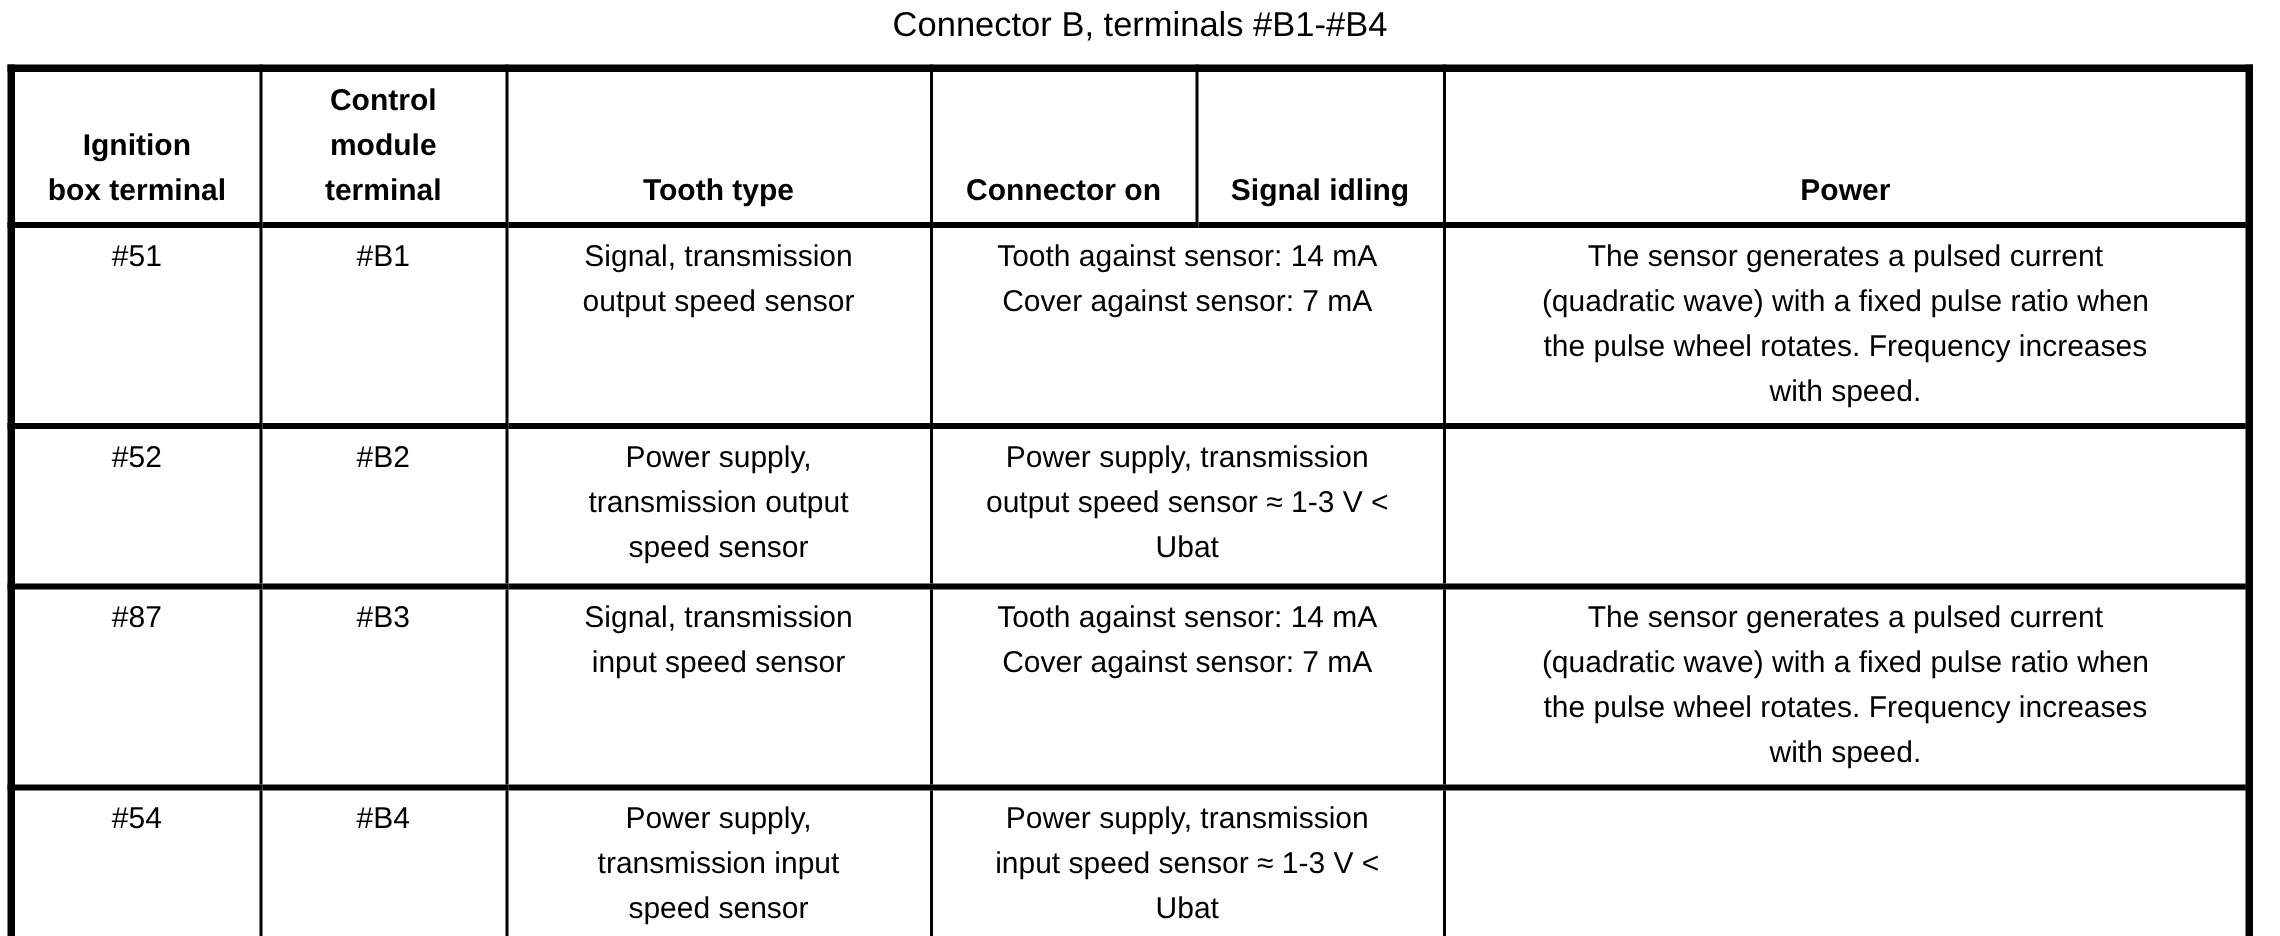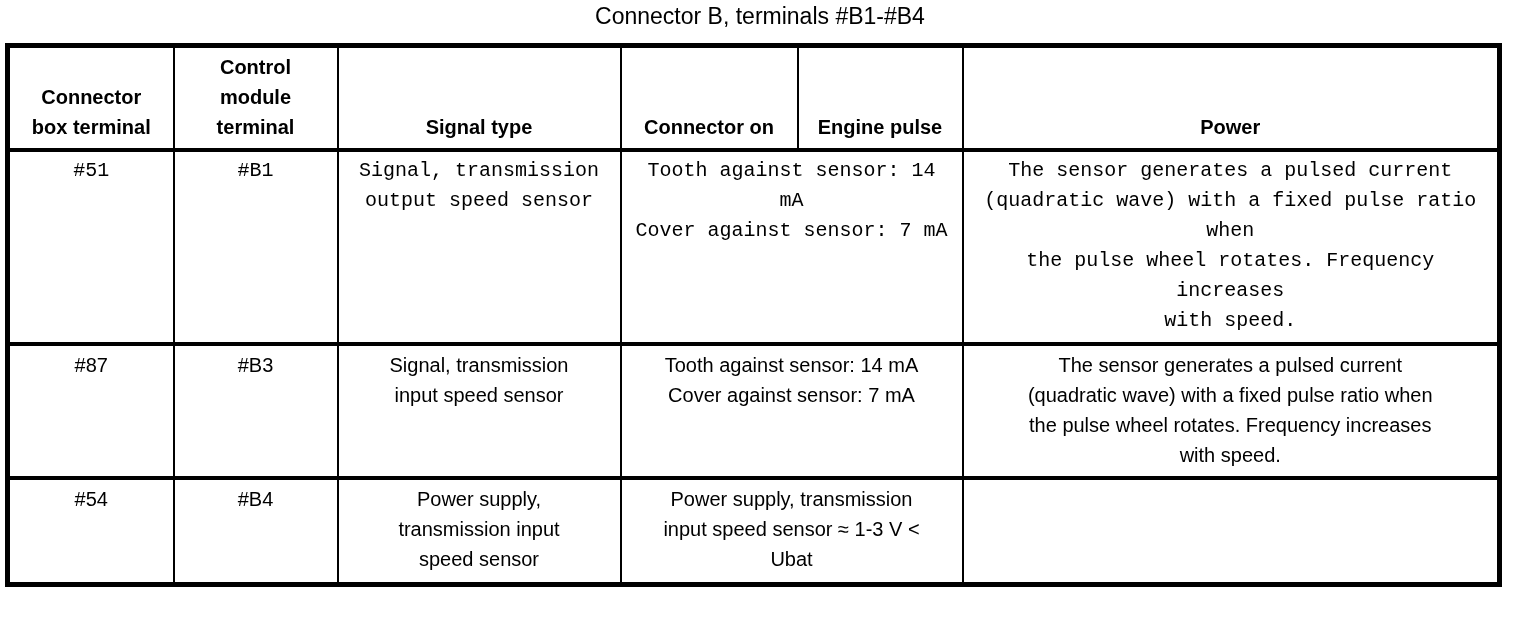--- a/index.html
+++ b/index.html
@@ -51,21 +51,21 @@
     font-weight: bold;
     vertical-align: bottom;
     border-bottom-width: 4px;
   }
   .data-table tbody td {
     font-weight: normal;
     vertical-align: top;
     border-top-width: 4px;
   }
   .data-table thead tr      { height: 103px; }
-  .data-table tbody tr.r0   { height: 133px; font-family: Liberation Mono, monospace; }
+  .data-table tbody tr.r0   { height: 133px; }
   .data-table tbody tr.r1   { height: 107px; }
   .data-table tbody tr.r2   { height: 125px; }
   .data-table tbody tr.r3   { height: 106px; }
 </style>
 </head>
 <body>
 
 <div class="page">
 
   <div class="title">Connector B, terminals #B1-#B4</div>
@@ -74,43 +74,54 @@
     <colgroup>
       <col style="width:166px">
       <col style="width:164px">
       <col style="width:283px">
       <col style="width:177px">
       <col style="width:165px">
       <col style="width:537px">
     </colgroup>
     <thead>
       <tr>
-        <th>Connector
+        <th>Ignition
 box terminal</th>
         <th>Control
 module
 terminal</th>
-        <th>Signal type</th>
+        <th>Tooth type</th>
         <th>Connector on</th>
-        <th>Engine pulse</th>
+        <th>Signal idling</th>
         <th>Power</th>
       </tr>
     </thead>
     <tbody>
       <tr class="r0">
         <td>#51</td>
         <td>#B1</td>
         <td>Signal, transmission
 output speed sensor</td>
         <td colspan="2">Tooth against sensor: 14 mA
 Cover against sensor: 7 mA</td>
         <td>The sensor generates a pulsed current
 (quadratic wave) with a fixed pulse ratio when
 the pulse wheel rotates. Frequency increases
 with speed.</td>
+      </tr>
+      <tr class="r1">
+        <td>#52</td>
+        <td>#B2</td>
+        <td>Power supply,
+transmission output
+speed sensor</td>
+        <td colspan="2">Power supply, transmission
+output speed sensor ≈ 1-3 V &lt;
+Ubat</td>
+        <td></td>
       </tr>
       <tr class="r2">
         <td>#87</td>
         <td>#B3</td>
         <td>Signal, transmission
 input speed sensor</td>
         <td colspan="2">Tooth against sensor: 14 mA
 Cover against sensor: 7 mA</td>
         <td>The sensor generates a pulsed current
 (quadratic wave) with a fixed pulse ratio when

